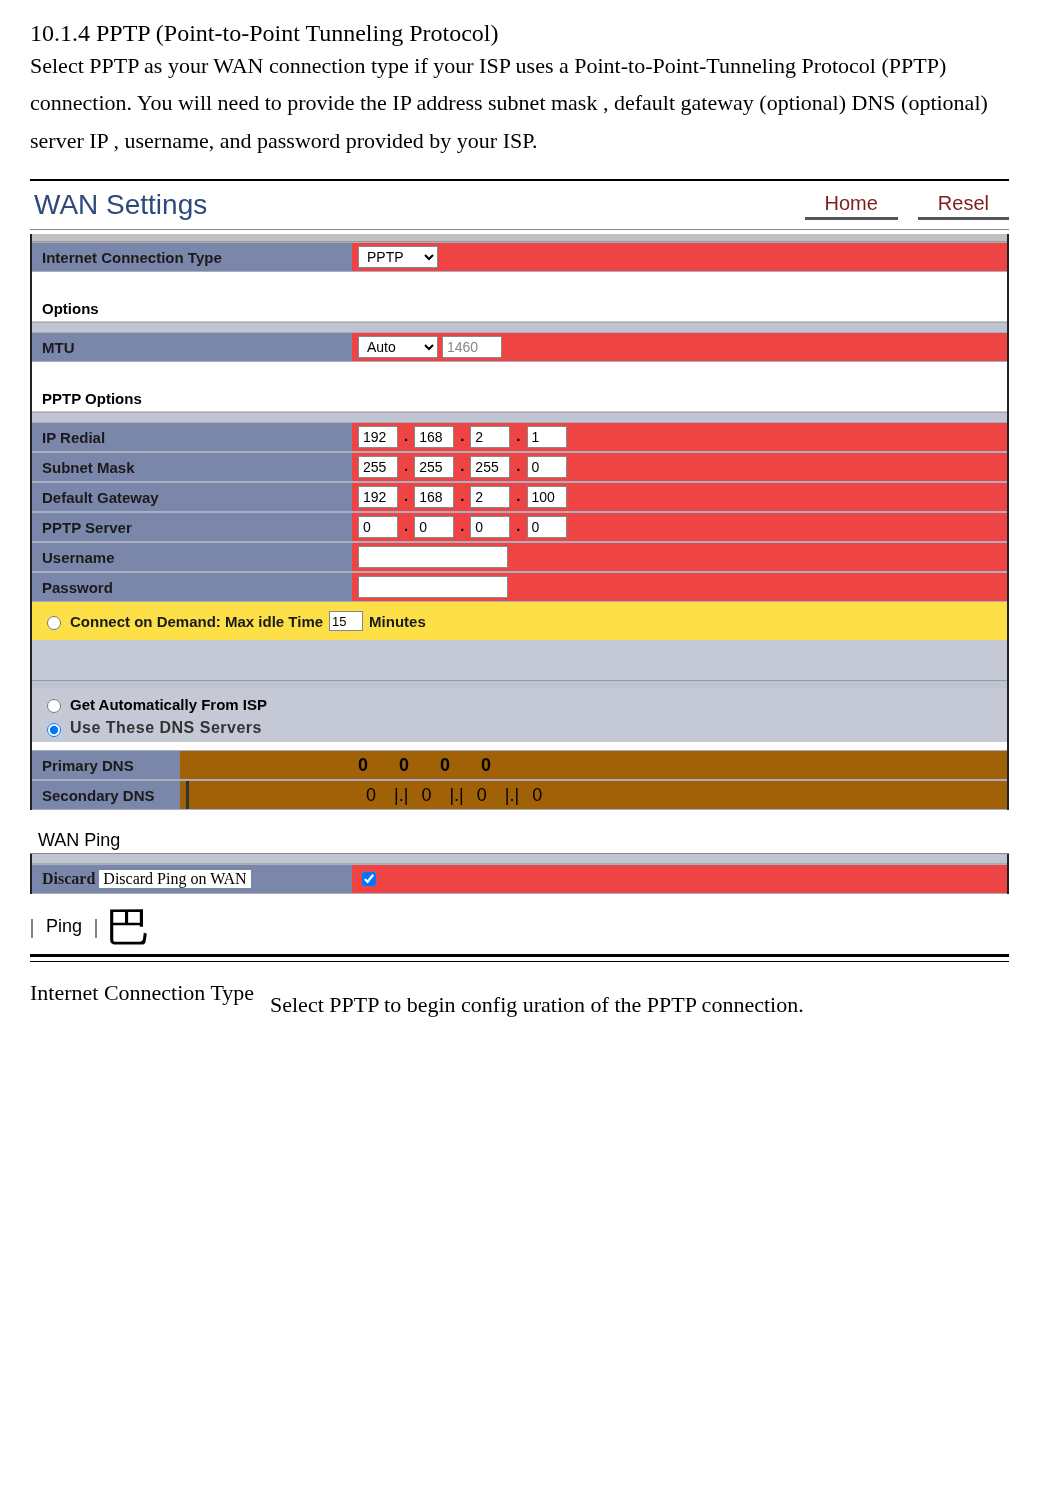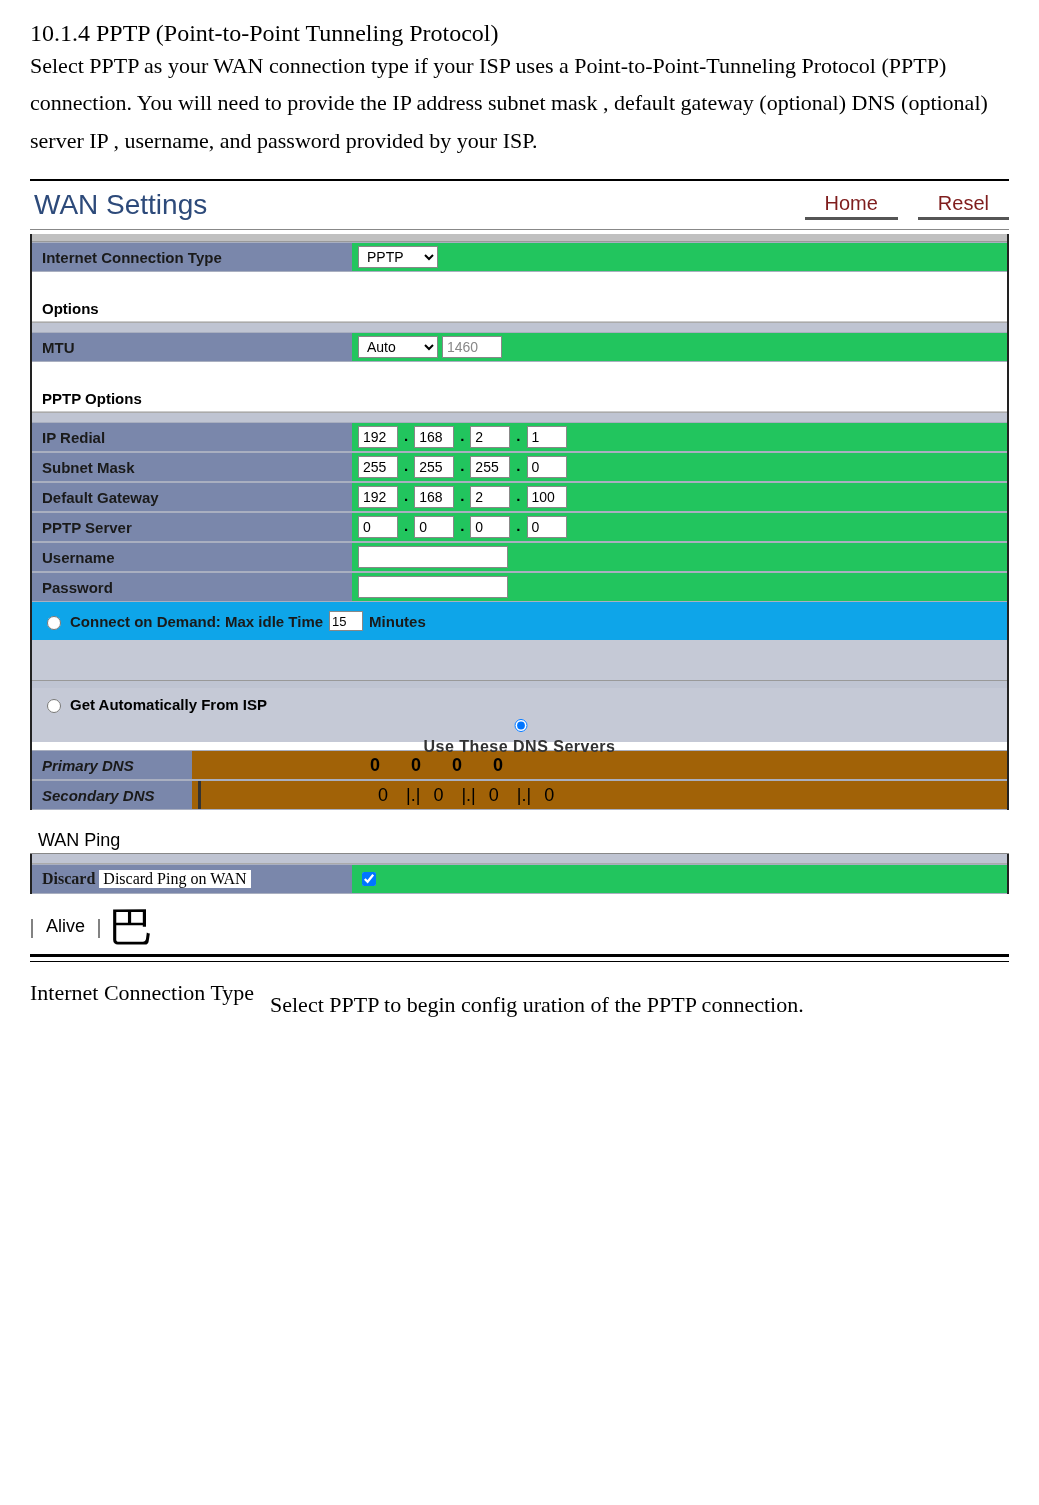--- a/index.html
+++ b/index.html
@@ -62,21 +62,21 @@
     padding-left: 10px;
     background: #7a87ab;
     color: #1a1a1a;
     font-weight: bold;
     height: 100%;
     display: flex;
     align-items: center;
   }
   .row .field {
     flex: 1;
-    background: #22c55e;
+    background: #ef4444;
     height: 100%;
     display: flex;
     align-items: center;
     padding-left: 6px;
     gap: 4px;
   }
   .white-band {
     background: #fff;
     height: 50px;
     display: flex;
@@ -92,30 +92,30 @@
     background: #fff;
     border: 1px solid #888;
     height: 22px;
     padding: 0 4px;
   }
   select { width: 80px; }
   input.text { width: 70px; }
   .ip input.text { width: 40px; text-align: left; }
   .ip .dot { padding: 0 2px 4px 2px; font-weight: bold; }
   .radio-block {
-    background: #0ea5e9;
+    background: #fde047;
     padding: 6px 10px;
     font-weight: bold;
     font-size: 15px;
     color: #1a1a1a;
   }
   .radio-block div { display: flex; align-items: center; gap: 6px; height: 26px; }
   .radio-block input.small { width: 34px; height: 20px; border: 1px solid #888; font-size: 13px; text-align: left; padding:0 2px; }
   .gap-gray { height: 40px; background: #c5c9d6; }
-  .dns-row .label { width: 160px; font-style: italic; }
+  .dns-row .label { width: 148px; }
   .dns-row .field { background: #a16207; }
   .dns-ip span { font-family: Arial, sans-serif; font-size: 18px; padding: 0 8px; }
   .wan-ping-title {
     font-family: Arial, sans-serif;
     font-size: 18px;
     margin: 20px 0 2px 8px;
   }
   .ping-panel {
     border-left: 2px solid #222;
     border-right: 2px solid #222;
@@ -148,21 +148,20 @@
   }
   .def-table .k { width: 240px; }
   .def-table .v { flex: 1; padding-top: 12px; }
   input[type=radio], input[type=checkbox] { width: 14px; height: 14px; }
   .dns-overlay {
     font-family: Arial, sans-serif;
     font-size: 16px;
     letter-spacing: 0.5px;
     color: #333;
     position: relative;
-    flex-direction: column;
   }
   .dns-outer {
     position: relative;
     background: #c5c9d6;
     padding: 4px 10px 2px 10px;
   }
   .dns-outer .line { display:flex; align-items:center; gap:6px; height:24px; font-weight:bold; }
   .dns-big { font-size: 26px; font-family: Arial,sans-serif; letter-spacing: 4px; }
   .dns-secondary-ip { padding-left: 4px; }
 </style>
@@ -340,21 +339,21 @@
       <span style="font-weight:normal;background:#fff;color:#000;padding:0 4px">Discard Ping on WAN</span>
     </div>
     <div class="field">
       <input type="checkbox" checked="" style="">
     </div>
   </div>
 </div>
 
 <div class="apply-row">
   <span style="font-size:20px">|</span>
-  <span class="apply-btn">Alive</span>
+  <span class="apply-btn">Ping</span>
   <span style="font-size:20px">|</span>
   <span class="apply-icon">巴</span>
 </div>
 
 <div class="def-table">
   <div class="k">Internet Connection Type</div>
   <div class="v">Select  PPTP to  begin  config uration  of the  PPTP connection.</div>
 </div>
 
 </body></html>

